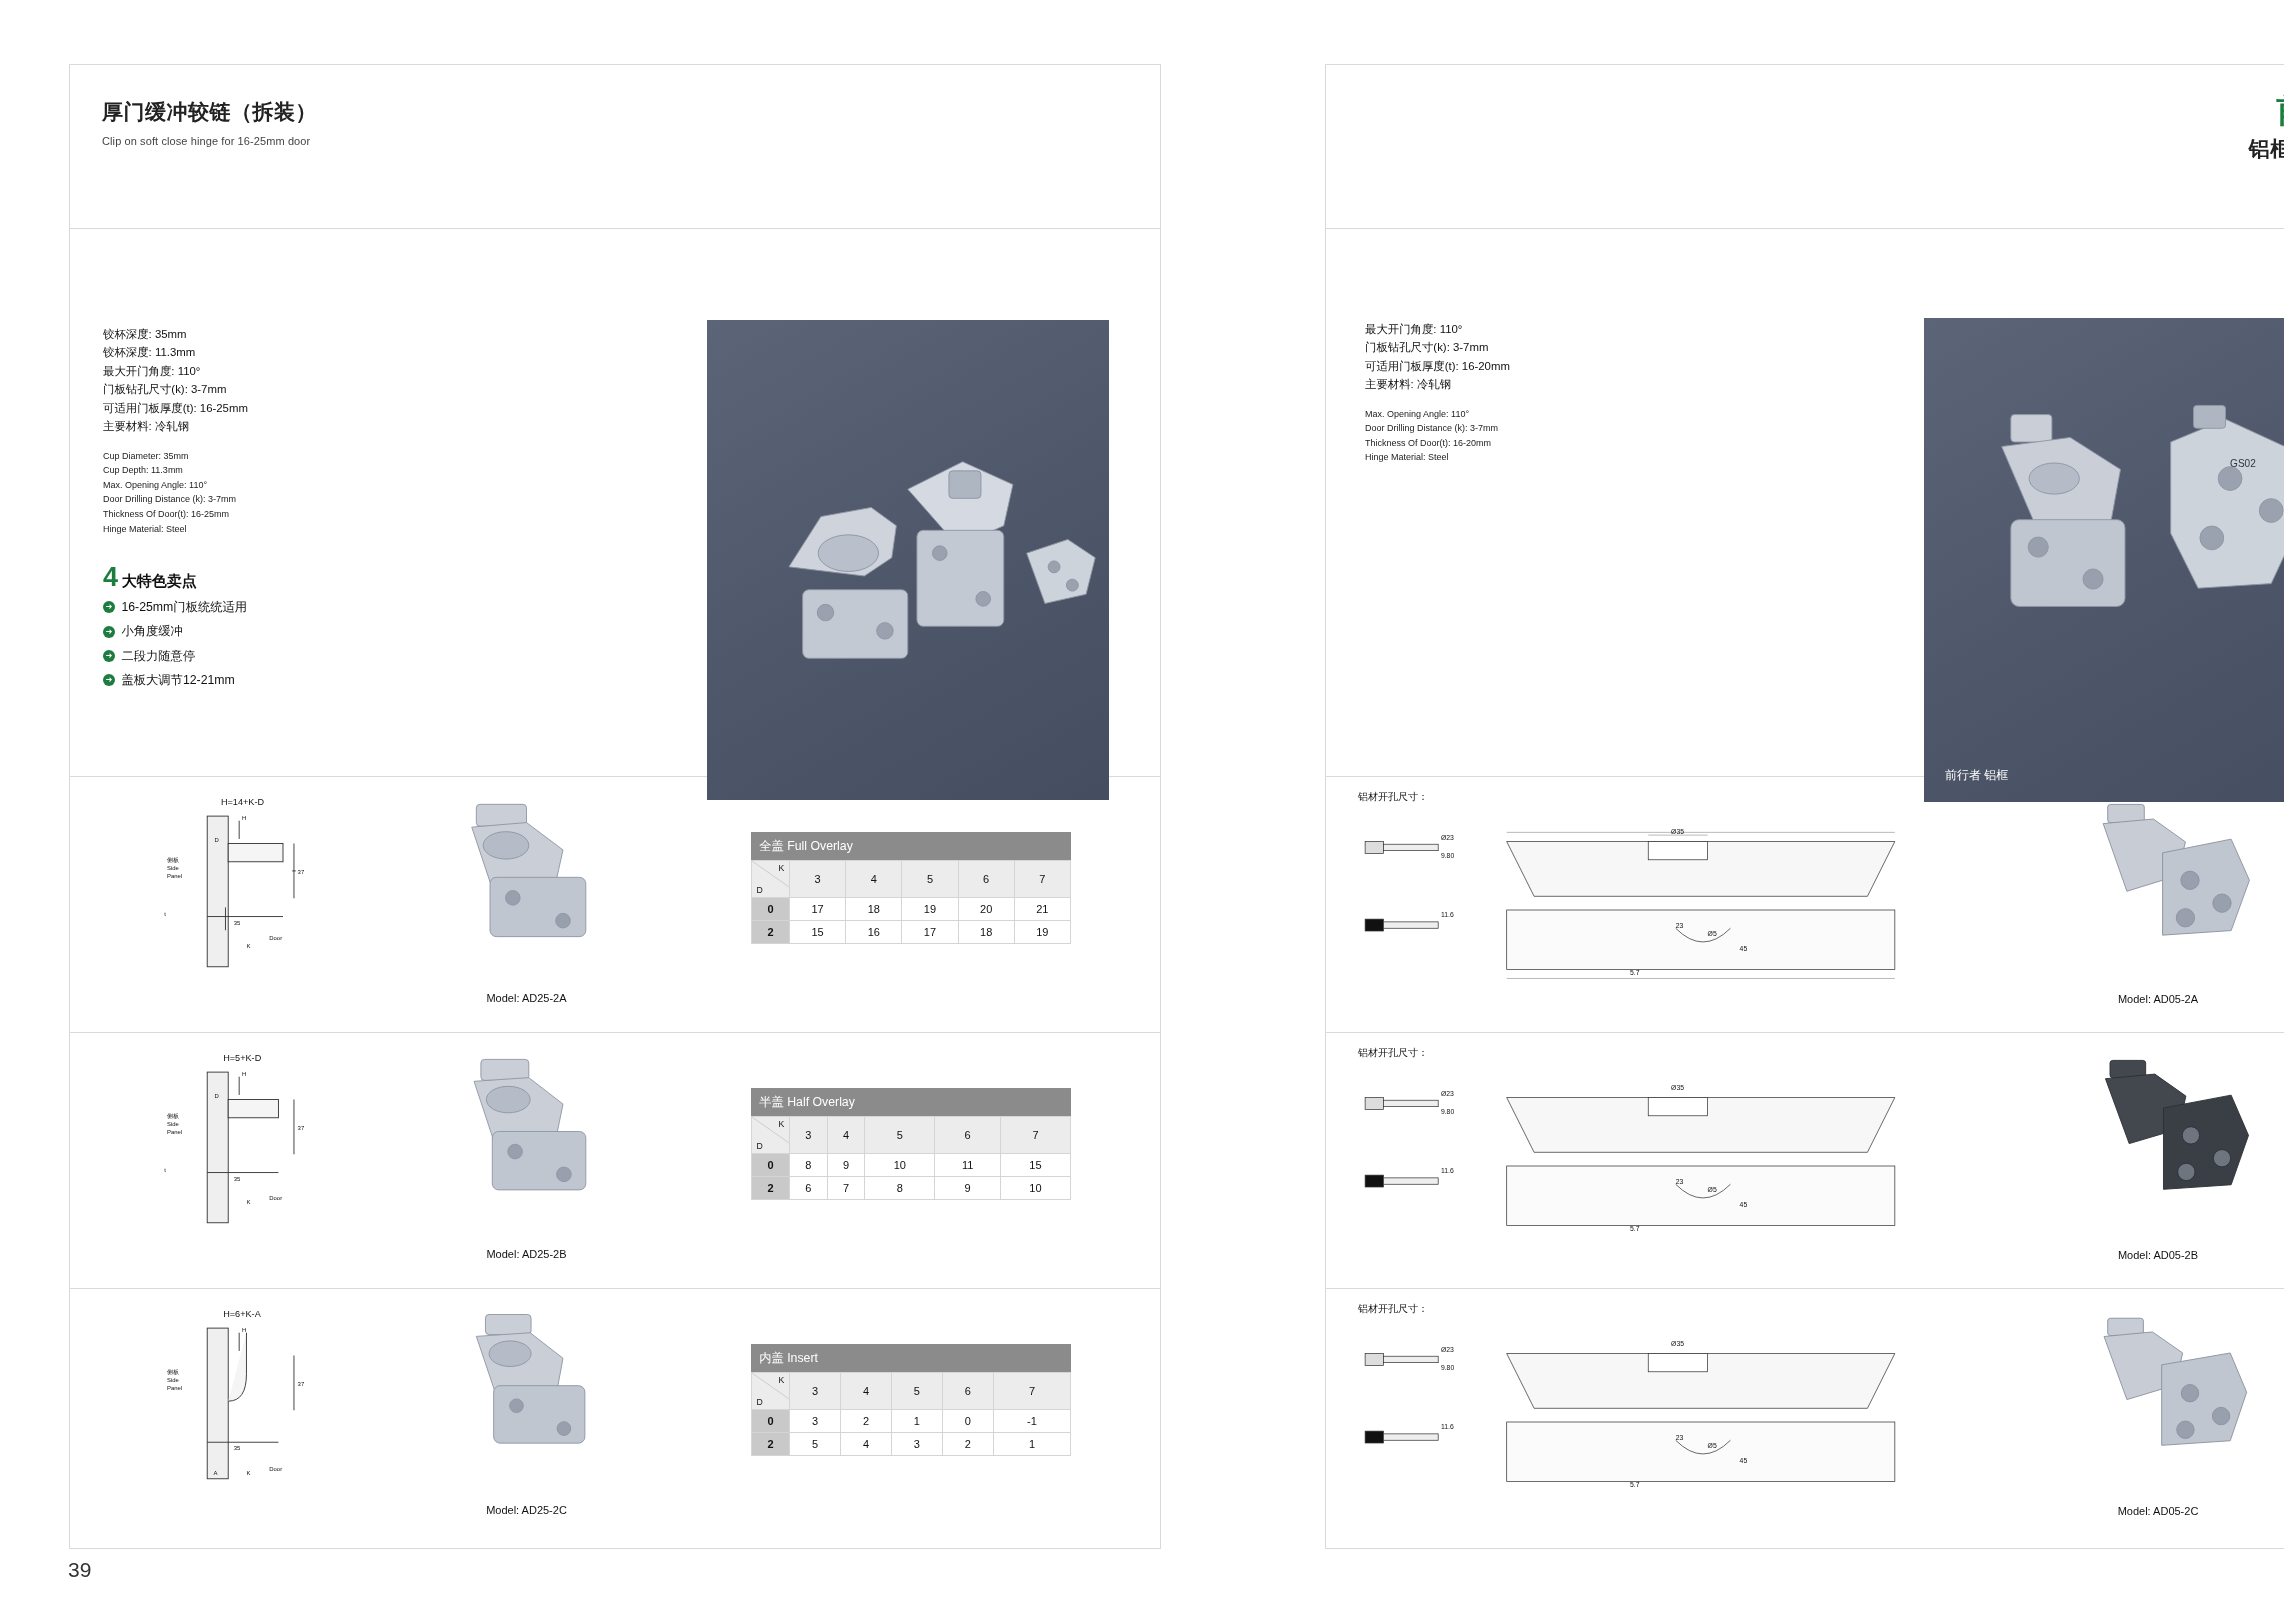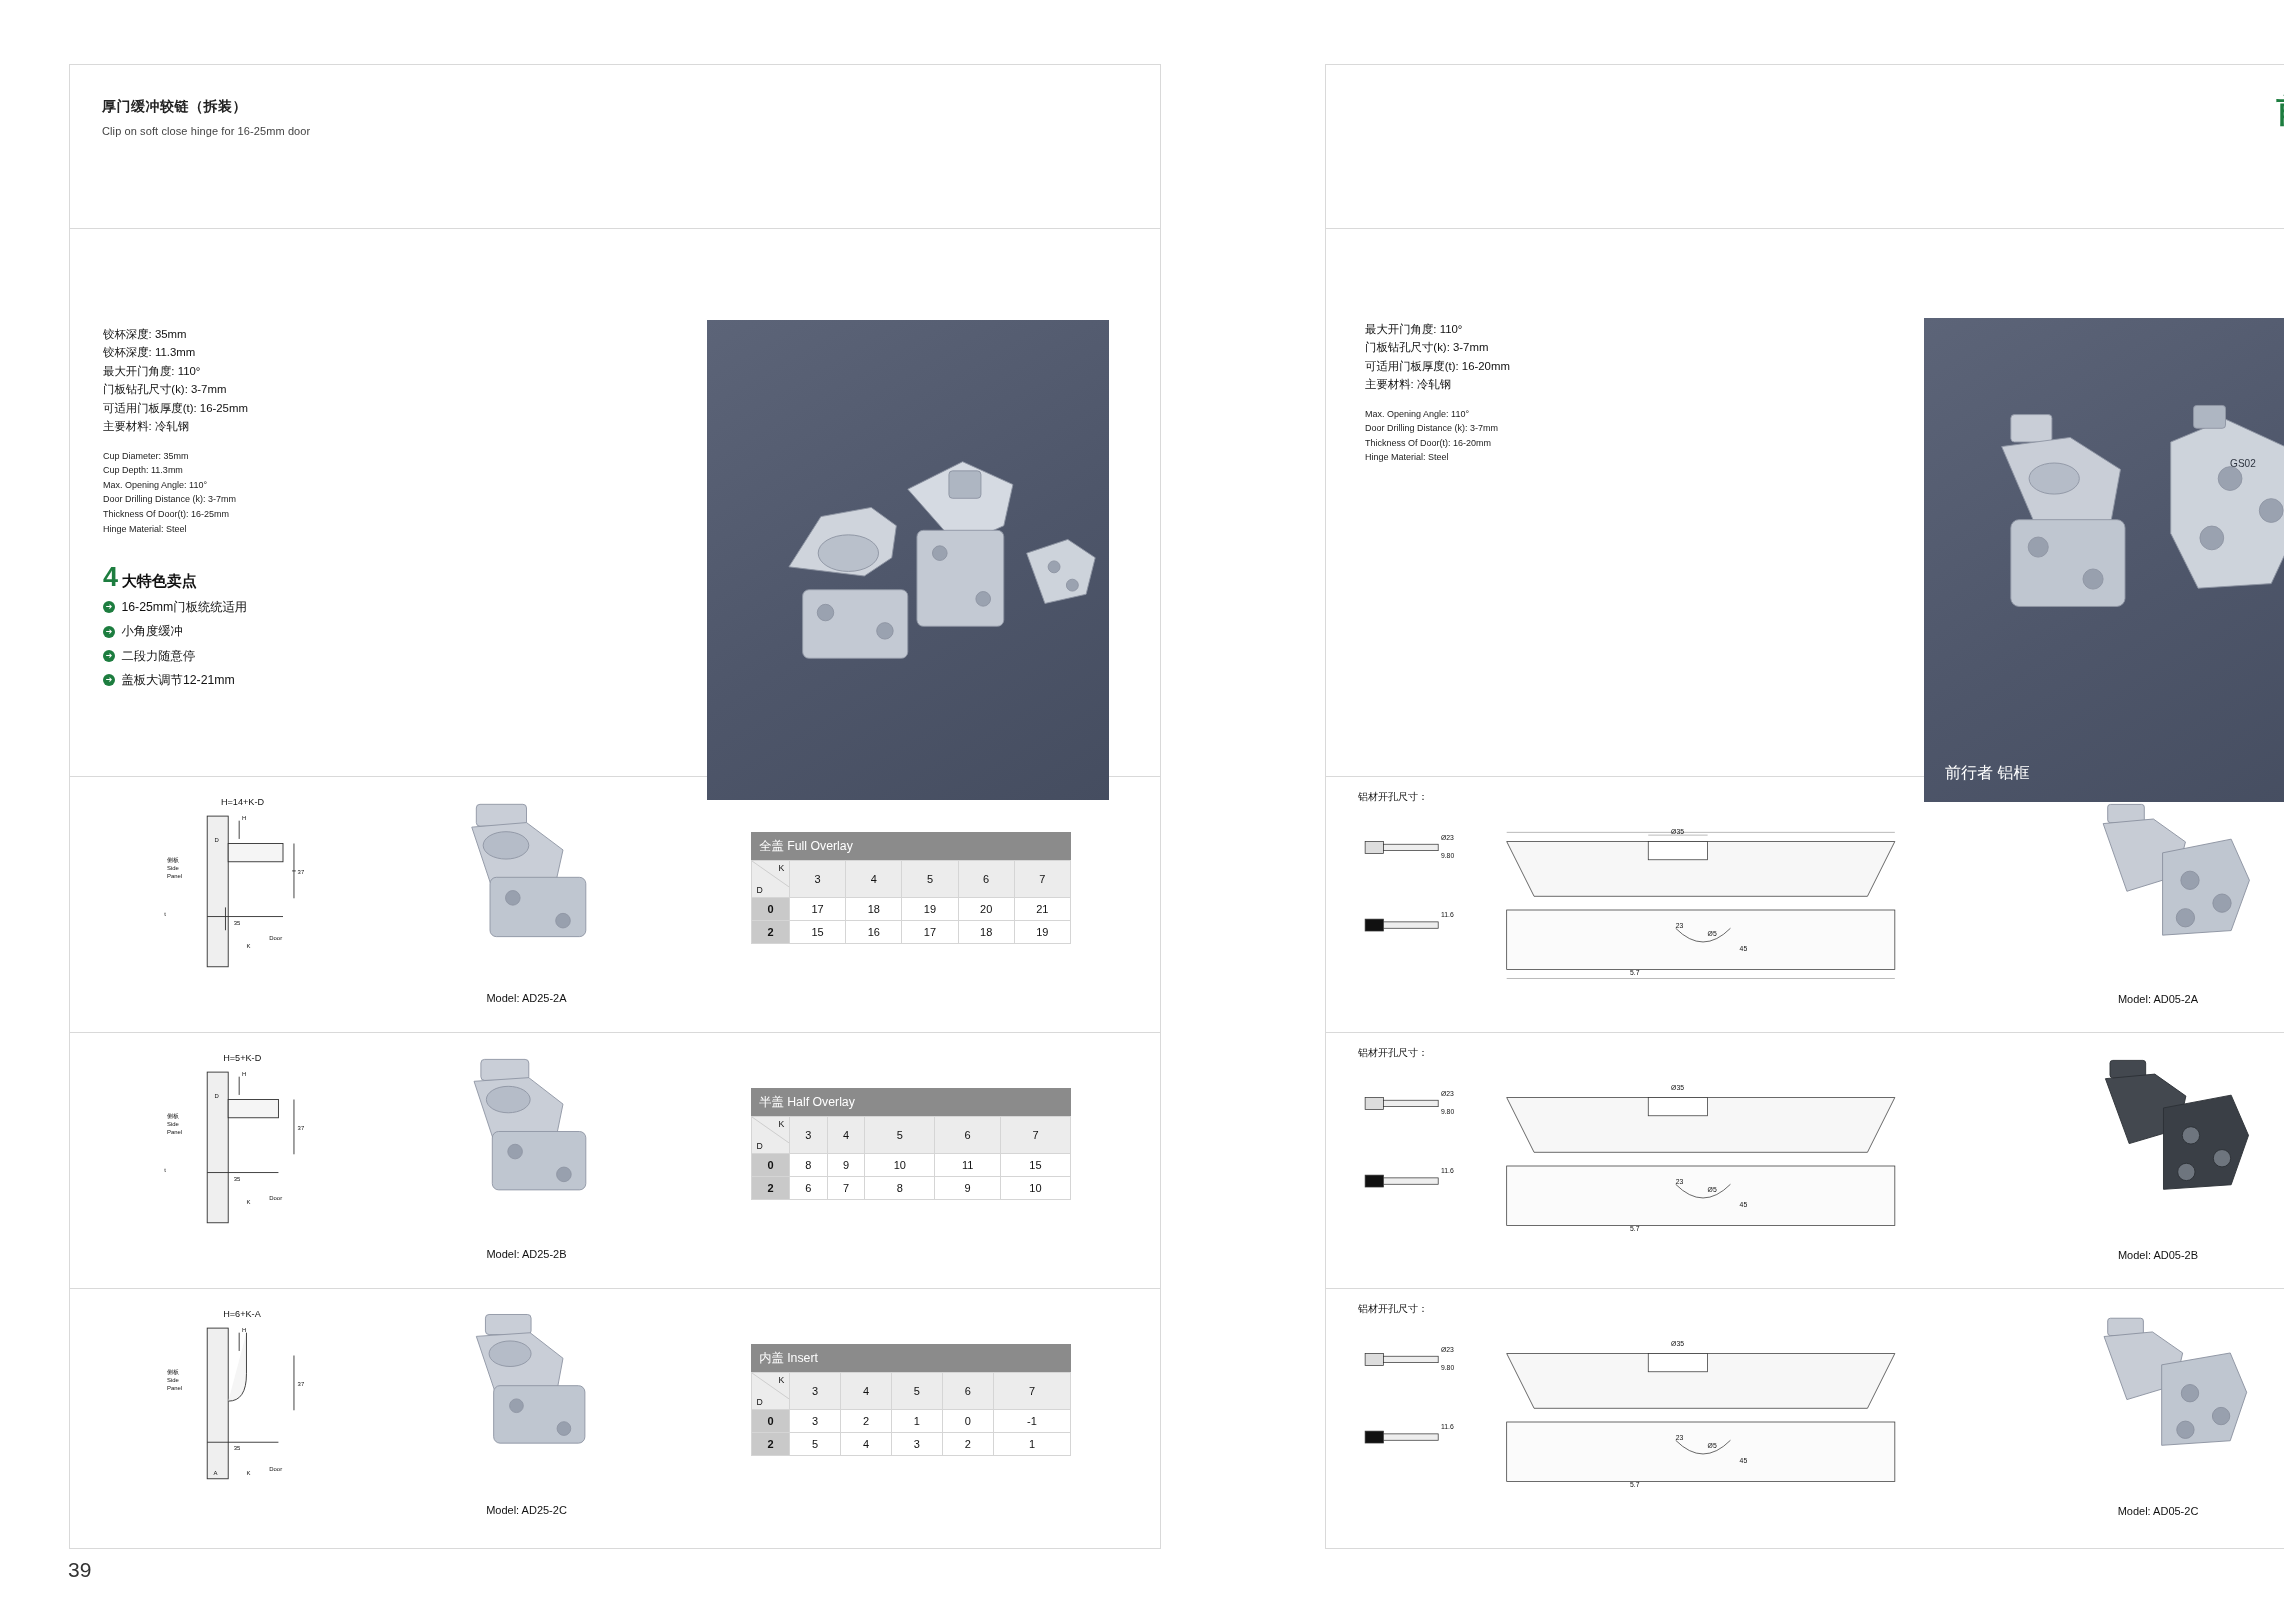--- a/index.html
+++ b/index.html
@@ -56,21 +56,21 @@
   .hdr-inner.right { text-align: right; }
   .brand-cn {
     font-size: 35px;
     font-weight: bold;
     color: #1d7d3f;
     letter-spacing: 0.9px;
     line-height: 1.05;
     margin: 0;
   }
   .brand-sub {
-    font-size: 14px;
+    font-size: 21px;
     font-weight: bold;
     color: #222;
     margin-top: 6.4px;
     letter-spacing: 0.5px;
   }
   .brand-en {
     font-size: 11px;
     color: #444;
     margin-top: 9px;
     letter-spacing: 0.1px;
@@ -157,21 +157,21 @@
   }
   .photo-main-r {
     left: 598px; top: 89px; width: 443px; height: 484px;
     background: linear-gradient(150deg,#5c6478 0%, #4e566a 55%, #454d60 100%);
   }
   .photo-caption {
     position: absolute;
     left: 21px;
     bottom: 18px;
     color: #fff;
-    font-size: 16px;
+    font-size: 12px;
   }
 
   
   .hinge-svg { position: absolute; }
 
   
   .row {
     position: relative;
     height: 256px;
     border-bottom: 1.4px solid #d9d9d9;

